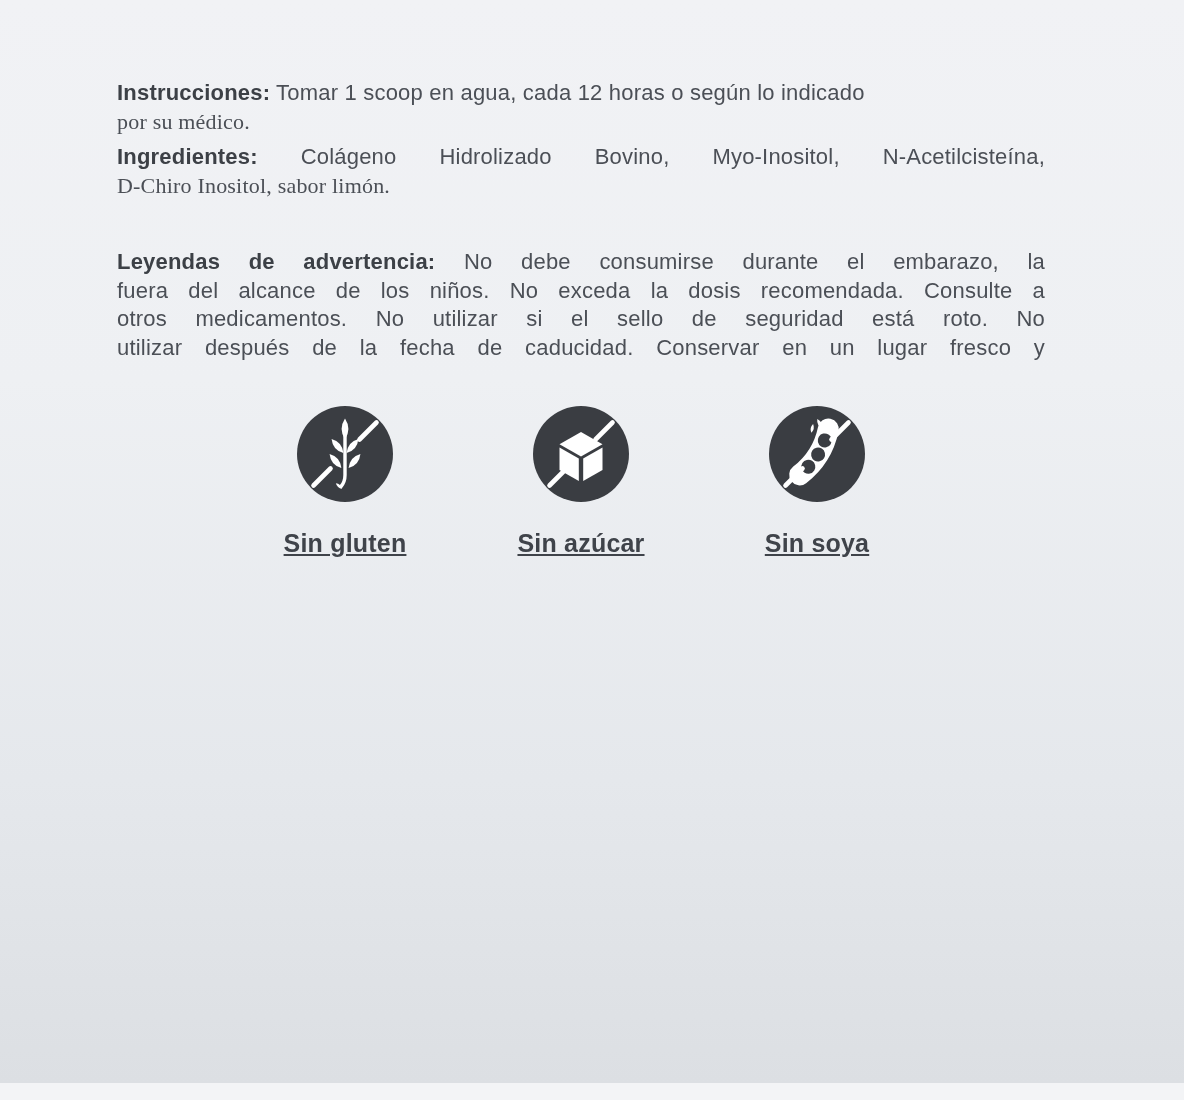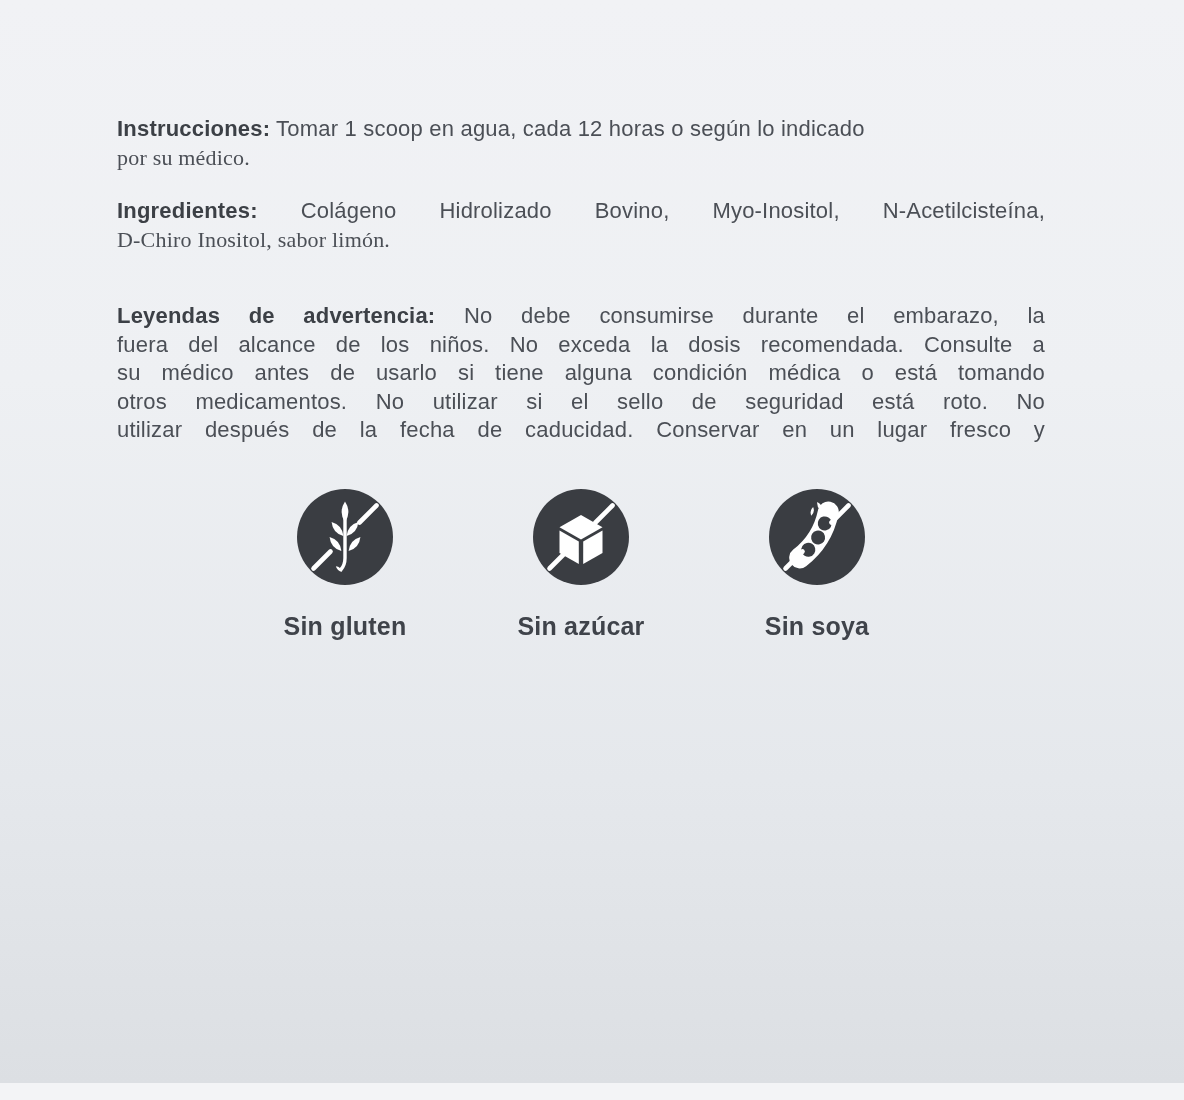--- a/index.html
+++ b/index.html
@@ -16,29 +16,29 @@
     width: 1184px;
     height: 17px;
     background: #f3f4f6;
   }
 
   .content {
     position: absolute;
     left: 117px;
     top: 0;
     width: 928px;
-    padding-top: 115px;
+    padding-top: 79px;
     color: #4b4f56;
     font-size: 22px;
     line-height: 28.5px;
     letter-spacing: 0.2px;
   }
 
   .para { margin: 0; }
-  .para.ingredients { margin-top: 25px; }
+  .para.ingredients { margin-top: 7px; }
   .para.warnings   { margin-top: 48px; }
 
   .line {
     text-align: justify;
     text-align-last: justify;
   }
   .line.last {
     text-align: justify;
     text-align-last: left;
     font-family: Liberation Serif, serif;
@@ -65,20 +65,21 @@
     height: 96px;
     display: block;
   }
   .badge-label {
     margin-top: 27px;
     font-size: 25px;
     font-weight: 700;
     letter-spacing: 0.2px;
     color: #3f434a;
     white-space: nowrap;
+    text-decoration: underline;
   }
 
   .svg-defs { position: absolute; width: 0; height: 0; overflow: hidden; }
 </style>
 </head>
 <body>
 
 <svg class="svg-defs" aria-hidden="true">
   <defs>
     <path id="leaf" d="M0,-10 Q6.8,0 0,10 Q-6.8,0 0,-10 Z"></path>
@@ -107,21 +108,20 @@
       </span>
       <span class="line last" style="display:block">D-Chiro Inositol, sabor limón.</span>
     </p>
 
     <p class="para warnings">
       <span class="line" style="display:block">
         <span class="lead">Leyendas de advertencia:</span>
         <span>No debe consumirse durante el embarazo, la</span>
       </span>
       <span class="line" style="display:block">fuera del alcance de los niños. No exceda la dosis recomendada. Consulte a</span>
-      <span class="line" style="display:block">su médico antes de usarlo si tiene alguna condición médica o está tomando</span>
       <span class="line" style="display:block">otros medicamentos. No utilizar si el sello de seguridad está roto. No</span>
       <span class="line" style="display:block">utilizar después de la fecha de caducidad. Conservar en un lugar fresco y</span>
     </p>
 
     <div class="badges-row">
 
       <div class="badge">
         <svg class="badge-circle" viewBox="0 0 96 96">
           <circle cx="48" cy="48" r="48" fill="#3a3d42"></circle>
           <g fill="#ffffff">

